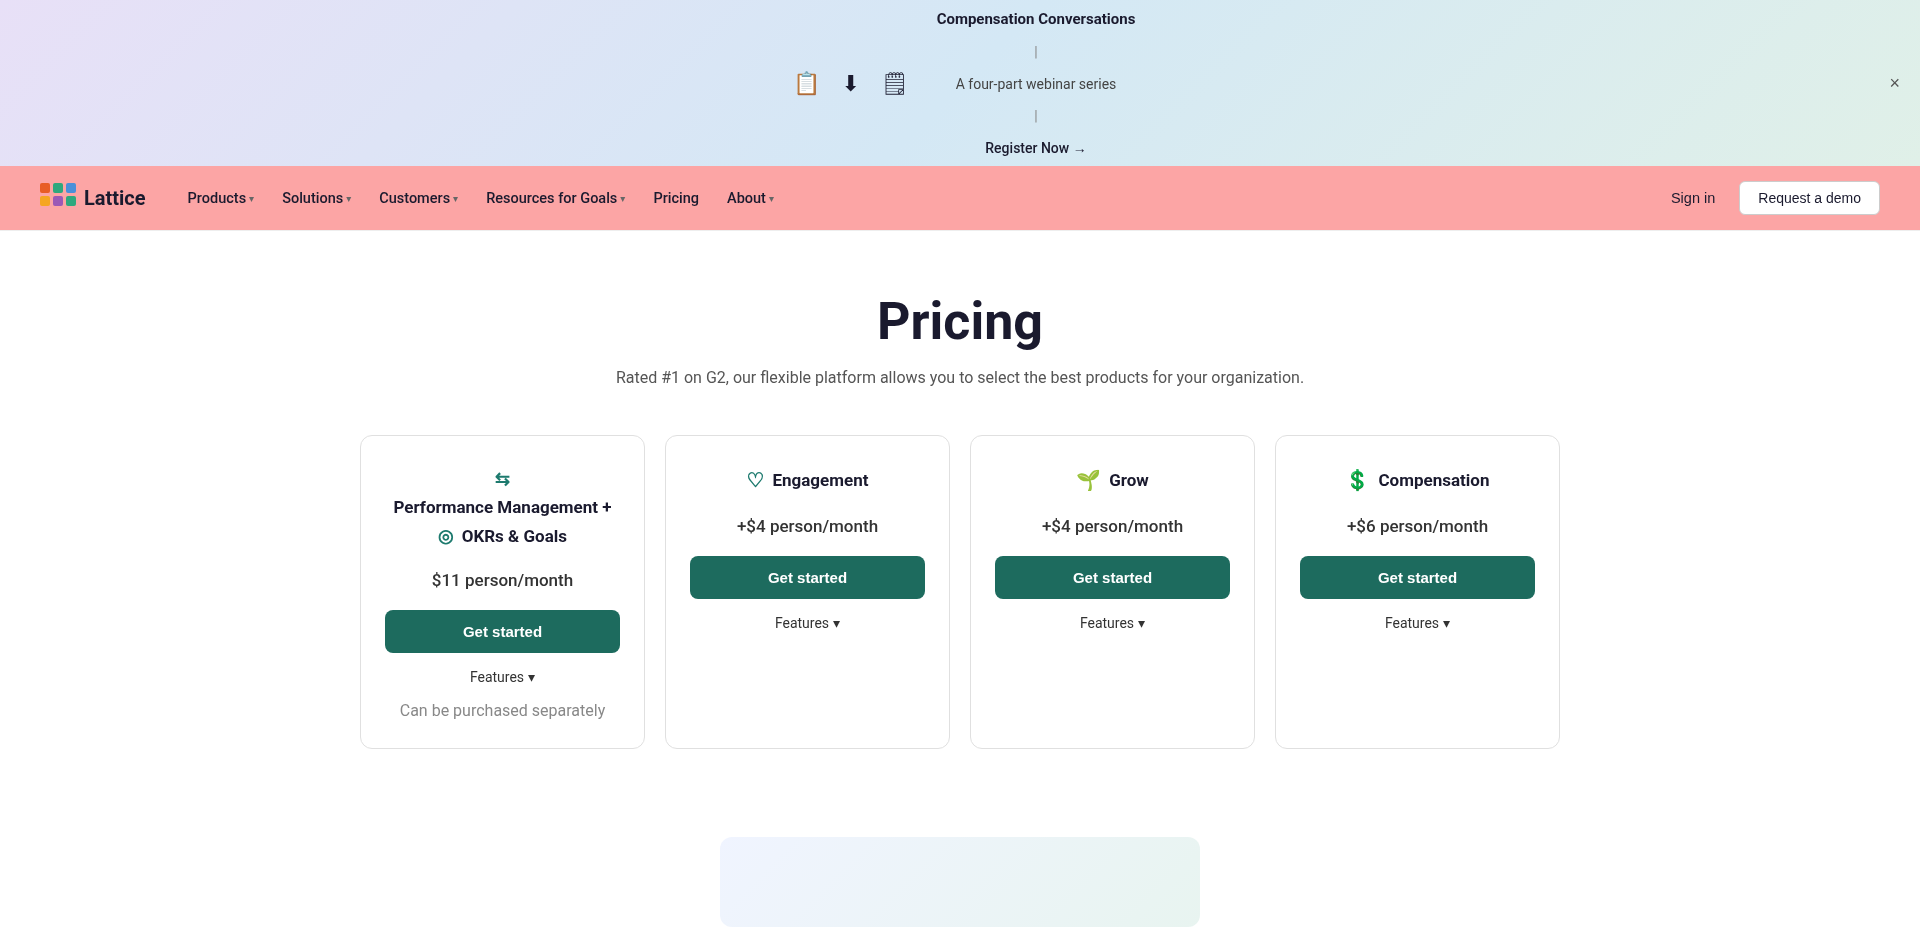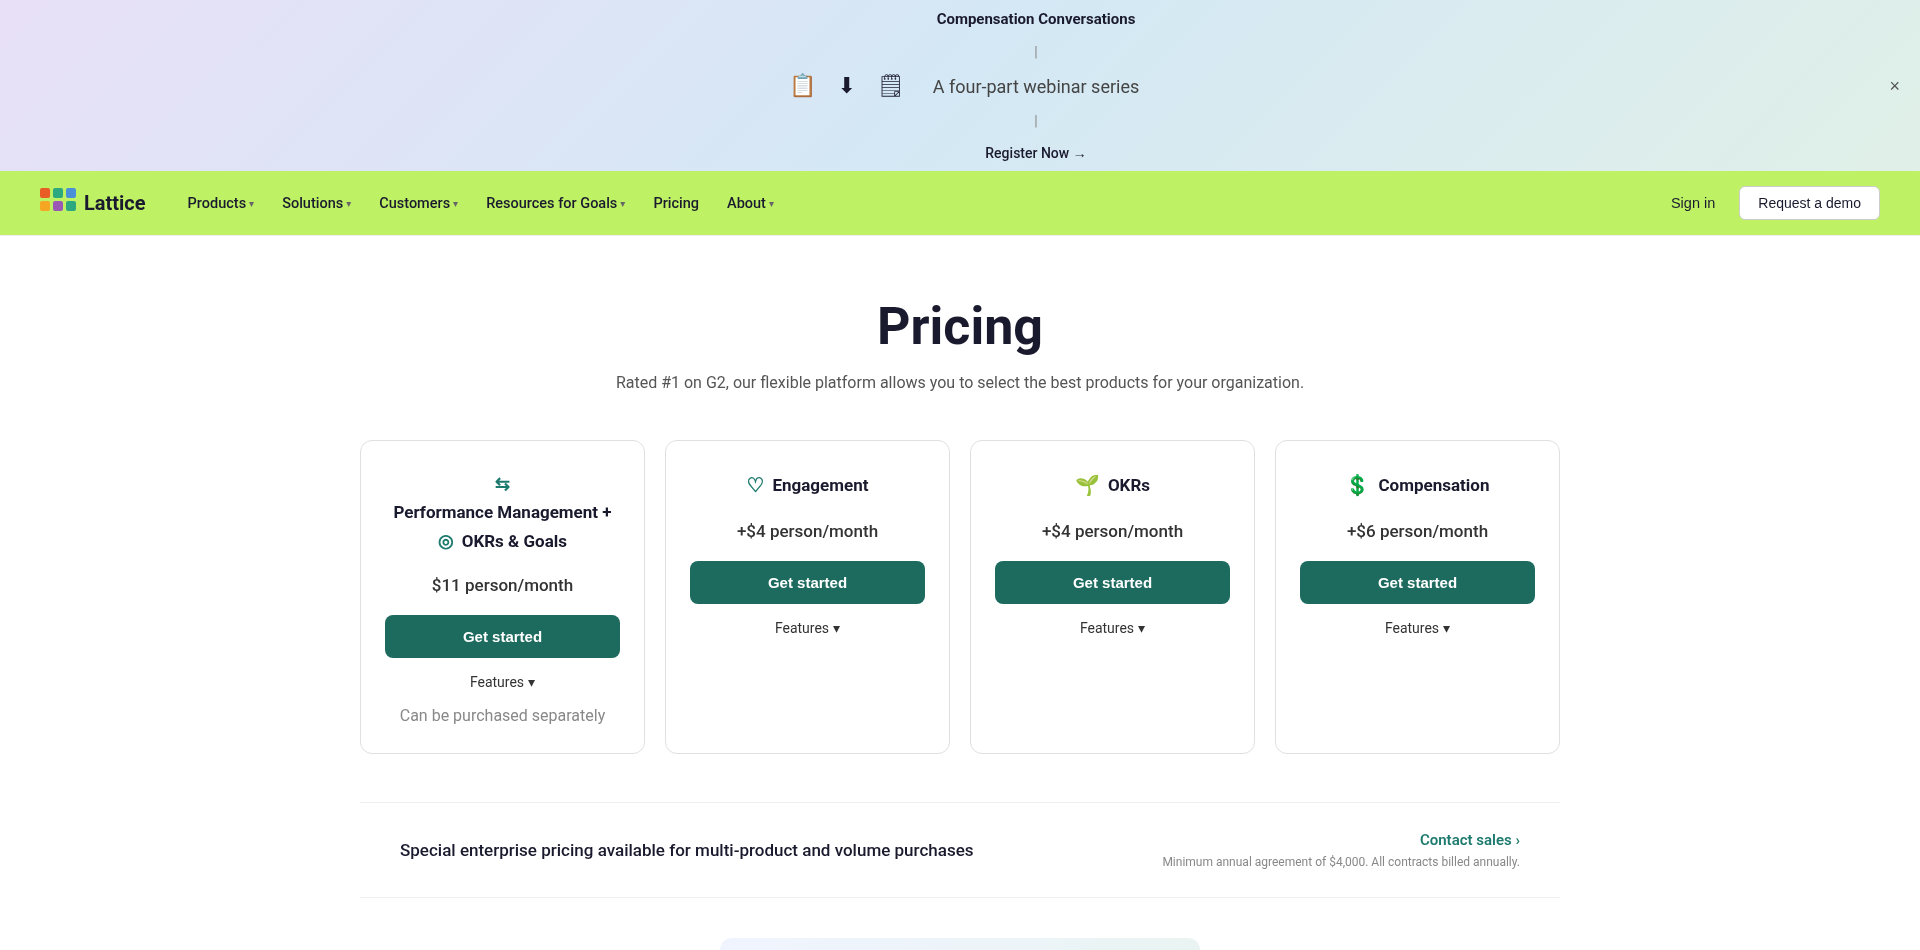--- a/index.html
+++ b/index.html
@@ -37,21 +37,21 @@
     .banner-title {
       font-weight: 700;
       font-size: 15px;
       color: #1a1a2e;
     }
     .banner-sep {
       color: #888;
       font-size: 14px;
     }
     .banner-subtitle {
-      font-size: 18px;
+      font-size: 14px;
       color: #444;
     }
     .banner-cta {
       font-size: 14px;
       color: #1a1a2e;
       font-weight: 500;
       cursor: pointer;
       text-decoration: none;
     }
     .banner-close {
@@ -67,21 +67,21 @@
       line-height: 1;
     }
 
     
     nav {
       display: flex;
       align-items: center;
       padding: 0 40px;
       height: 65px;
       border-bottom: 1px solid #eee;
-      background: #bef264;
+      background: #fca5a5;
     }
     .nav-logo {
       display: flex;
       align-items: center;
       gap: 8px;
       margin-right: 30px;
       text-decoration: none;
     }
     .logo-icon {
       width: 36px;
@@ -364,21 +364,21 @@
       <button class="btn-get-started">Get started</button>
       <div class="card-features-link">
         <span>Features</span>
         <span>▾</span>
       </div>
     </div>
 
     <div class="card">
       <div class="card-title">
         <span style="color:#1d7a6e; font-size:20px;">🌱</span>
-        <span>OKRs</span>
+        <span>Grow</span>
       </div>
       <div class="card-price">+$4 person/month</div>
       <button class="btn-get-started">Get started</button>
       <div class="card-features-link">
         <span>Features</span>
         <span>▾</span>
       </div>
     </div>
 
     <div class="card">
@@ -389,24 +389,17 @@
       <div class="card-price">+$6 person/month</div>
       <button class="btn-get-started">Get started</button>
       <div class="card-features-link">
         <span>Features</span>
         <span>▾</span>
       </div>
     </div>
 
   </div>
 
-  <div class="enterprise-banner">
-    <span class="enterprise-text">Special enterprise pricing available for multi-product and volume purchases</span>
-    <div class="enterprise-right">
-      <a class="contact-sales">Contact sales ›</a>
-      <span class="minimum-note">Minimum annual agreement of $4,000. All contracts billed annually.</span>
-    </div>
-  </div>
 
   <div class="bottom-section">
     <div class="bottom-card"></div>
   </div>
 </div>
 
 </body></html>

